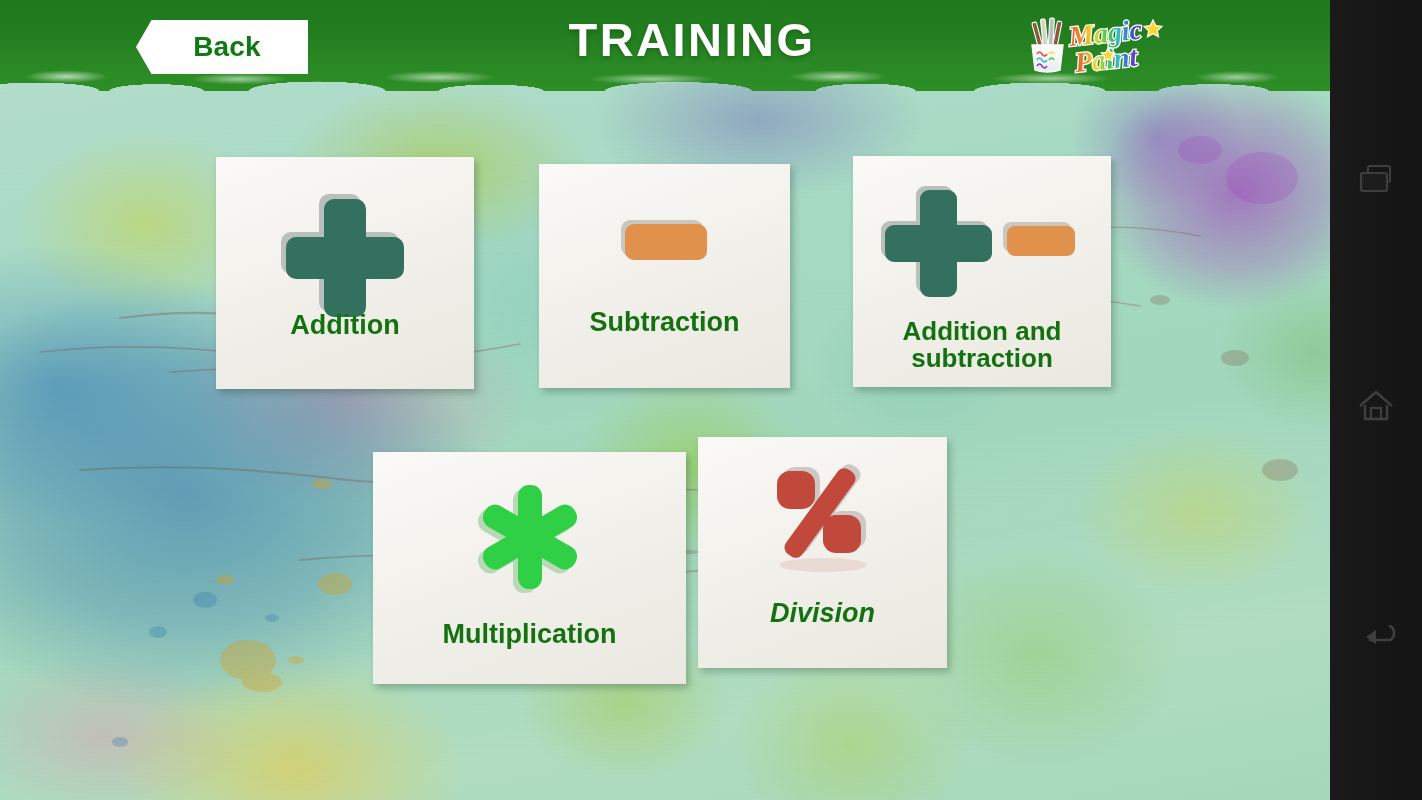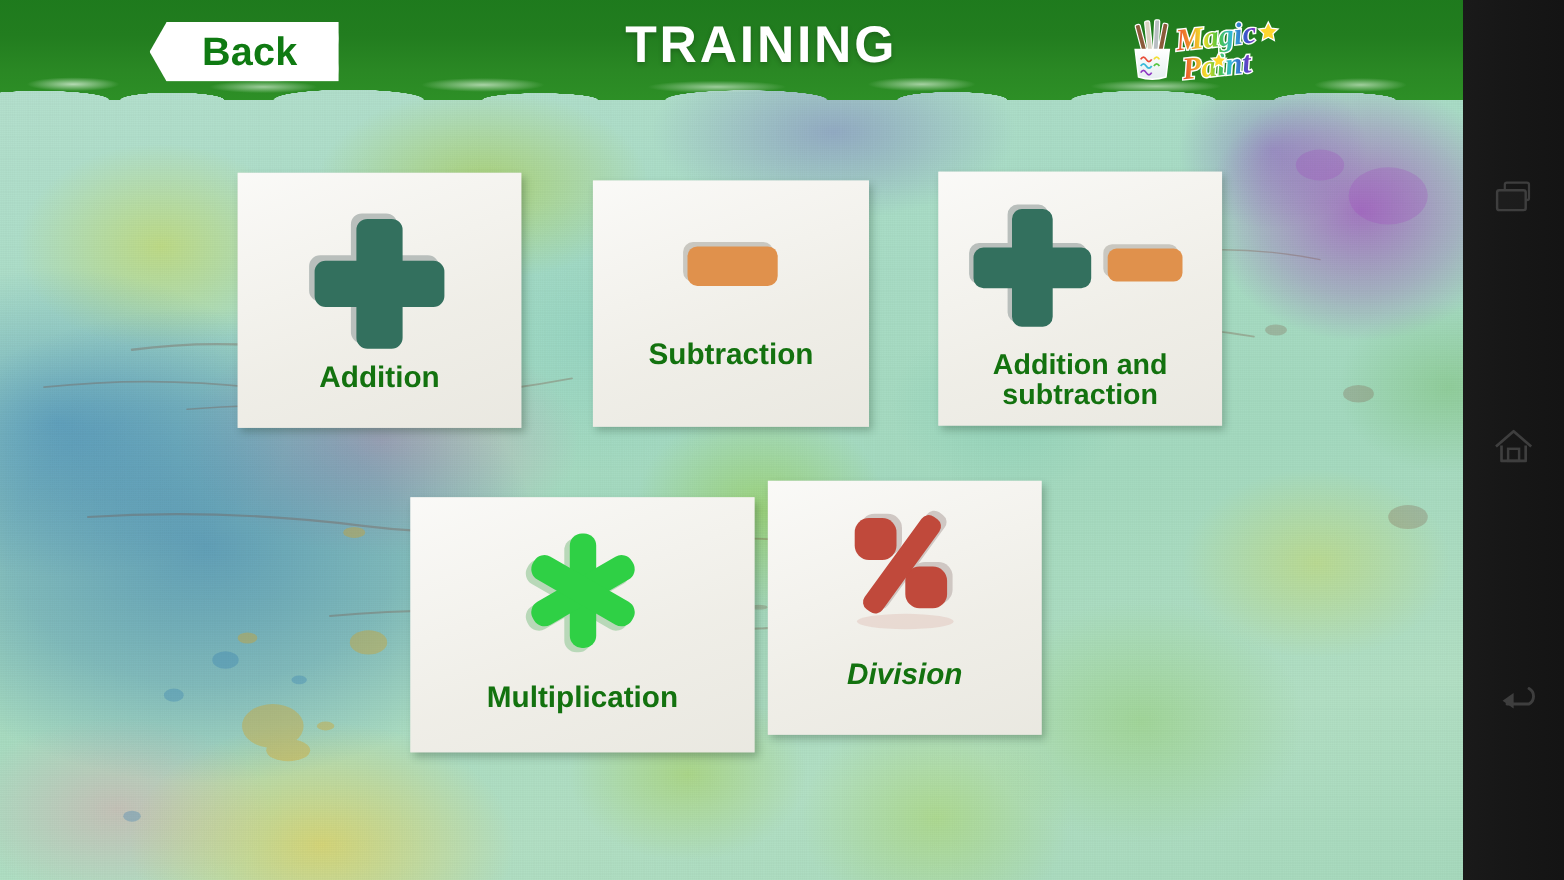--- a/index.html
+++ b/index.html
@@ -95,21 +95,21 @@
   .back-shape::after{
     content:"";position:absolute;inset:-3px;
     background:
       radial-gradient(ellipse 22px 6px at 30% 2%, rgba(255,255,255,.85), rgba(255,255,255,0) 70%),
       radial-gradient(ellipse 26px 7px at 62% 99%, rgba(255,255,255,.85), rgba(255,255,255,0) 70%),
       radial-gradient(ellipse 18px 8px at 97% 30%, rgba(255,255,255,.8), rgba(255,255,255,0) 70%),
       radial-gradient(ellipse 18px 8px at 96% 76%, rgba(255,255,255,.8), rgba(255,255,255,0) 70%);
     pointer-events:none;
   }
   .back-label{
-    position:relative;z-index:2;color:#0f7a12;font-size:36px;font-weight:700;
+    position:relative;z-index:2;color:#0f7a12;font-size:28px;font-weight:700;
     letter-spacing:.2px;padding-left:10px;
   }
 
   .title{
     position:absolute;left:0;top:12px;width:1330px;text-align:center;
     color:#ffffff;font-size:47px;font-weight:700;letter-spacing:2.5px;
     text-shadow:0 2px 5px rgba(0,0,0,.22);
     pointer-events:none;
     padding-left:27px;
   }
@@ -141,21 +141,21 @@
   #card-addsub        {left:853px;top:156px;width:258px;height:231px;}
   #card-multiplication{left:373px;top:452px;width:313px;height:232px;}
   #card-division      {left:698px;top:437px;width:249px;height:231px;}
 
   #card-addition      .card-icon{margin-top:28px;}
   #card-subtraction   .card-icon{margin-top:52px;}
   #card-addsub        .card-icon{margin-top:26px;}
   #card-multiplication .card-icon{margin-top:30px;}
   #card-division      .card-icon{margin-top:22px;}
 
-  #card-addition      .card-label{margin-top:18px;font-size:27px;}
+  #card-addition      .card-label{font-size:27px;}
   #card-subtraction   .card-label{margin-top:42px;font-size:27px;}
   #card-addsub        .card-label{margin-top:16px;font-size:26px;}
   #card-multiplication .card-label{margin-top:20px;font-size:27px;}
   #card-division      .card-label{margin-top:22px;font-size:27px;font-style:italic;}
 
   
   #navbar{
     position:absolute;left:1330px;top:0;width:92px;height:800px;
     background:linear-gradient(90deg,#1a1a1a 0%,#171717 40%,#141414 100%);
   }

